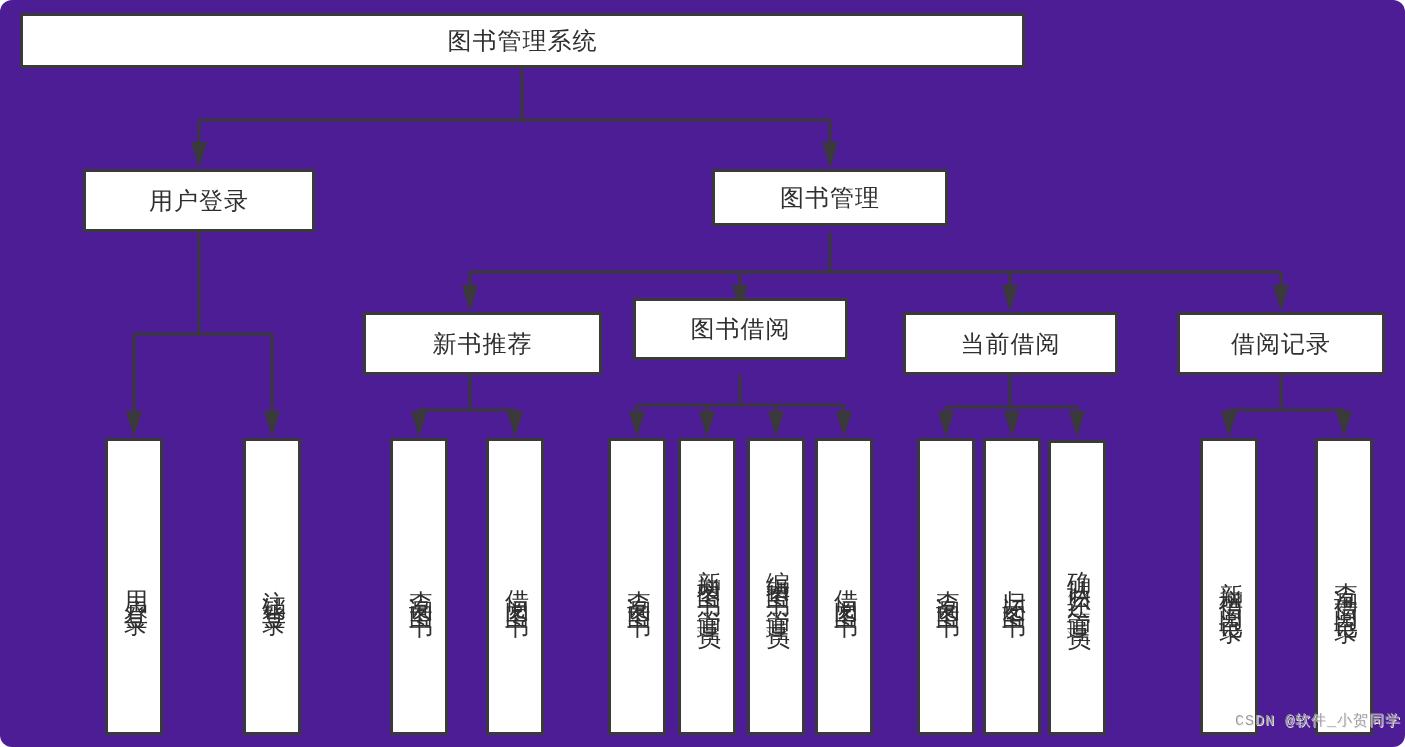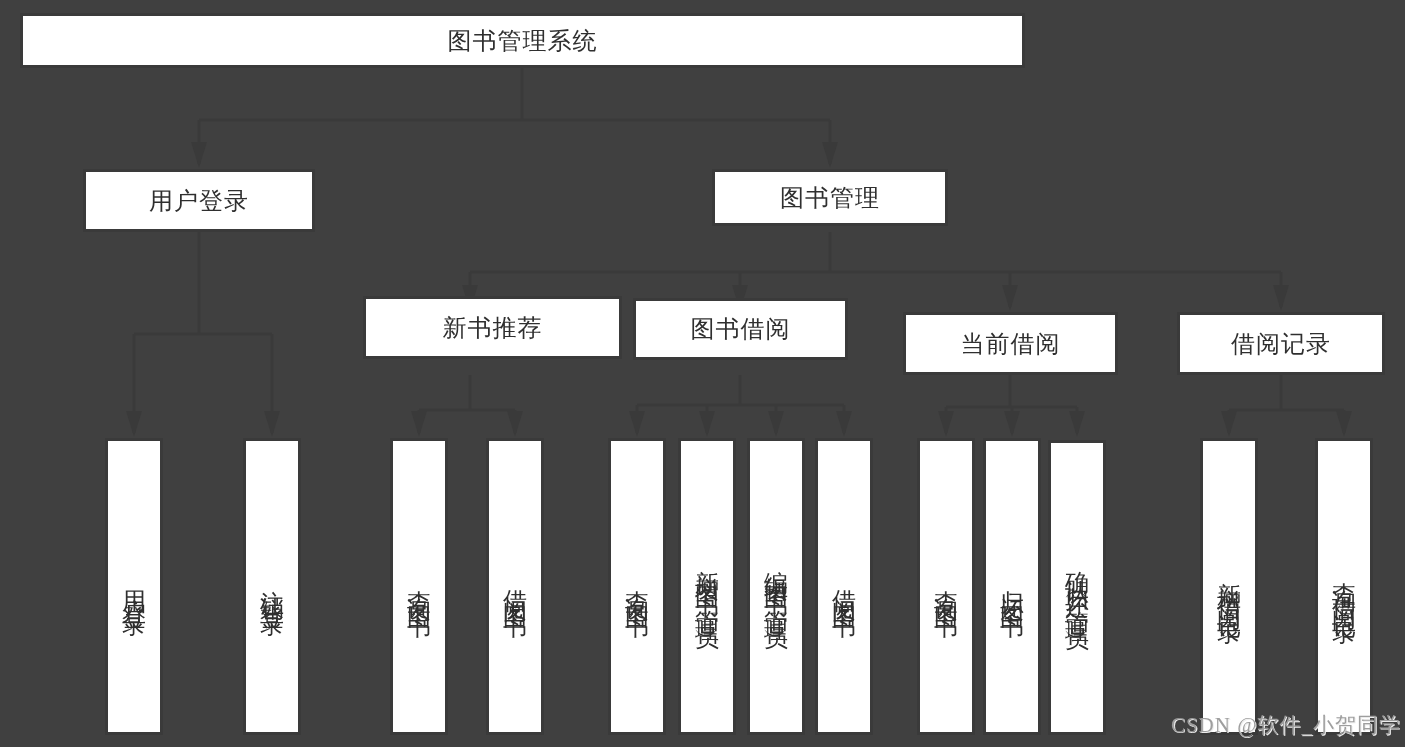--- a/index.html
+++ b/index.html
@@ -1,22 +1,23 @@
 <!DOCTYPE html>
 <html><head>
 <meta charset="utf-8">
 <style>
   html, body { margin: 0; padding: 0; background: #ffffff; }
   .canvas {
     position: relative;
     width: 1405px;
     height: 747px;
-    background: #404040;
-    font-family: Liberation Serif, serif;
+    background: #4c1d95;
+    font-family: Liberation Mono, monospace;
     overflow: hidden;
+    border-radius: 12px;
   }
   .connectors {
     position: absolute;
     left: 0; top: 0;
     width: 1405px; height: 747px;
     pointer-events: none;
   }
   .box {
     position: absolute;
     box-sizing: border-box;
@@ -32,21 +33,21 @@
     writing-mode: vertical-rl;
     text-orientation: mixed;
     letter-spacing: 8px;
     line-height: 1;
     font-size: 24px;
   }
   .watermark {
     position: absolute;
     top: 711px;
     right: 4px;
-    font-size: 21px;
+    font-size: 15px;
     color: #9e9e9e;
     text-shadow: 1px 1px 0 #ececec;
     letter-spacing: 1px;
     white-space: nowrap;
   }
 </style>
 </head>
 <body>
 
 <div class="canvas">
@@ -98,21 +99,21 @@
     <span>图书管理系统</span>
   </div>
 
   <div class="box hbox" style="left:83px; top:169px; width:232px; height:63px;">
     <span>用户登录</span>
   </div>
   <div class="box hbox" style="left:712px; top:169px; width:236px; height:57px;">
     <span>图书管理</span>
   </div>
 
-  <div class="box hbox" style="left:363px; top:296px; width:259px; height:63px;">
+  <div class="box hbox" style="left:363px; top:312px; width:239px; height:63px;">
     <span>新书推荐</span>
   </div>
   <div class="box hbox" style="left:633px; top:298px; width:215px; height:62px;">
     <span>图书借阅</span>
   </div>
   <div class="box hbox" style="left:903px; top:312px; width:215px; height:63px;align-items:center;">
     <span>当前借阅</span>
   </div>
   <div class="box hbox" style="left:1177px; top:312px; width:208px; height:63px;">
     <span>借阅记录</span>

